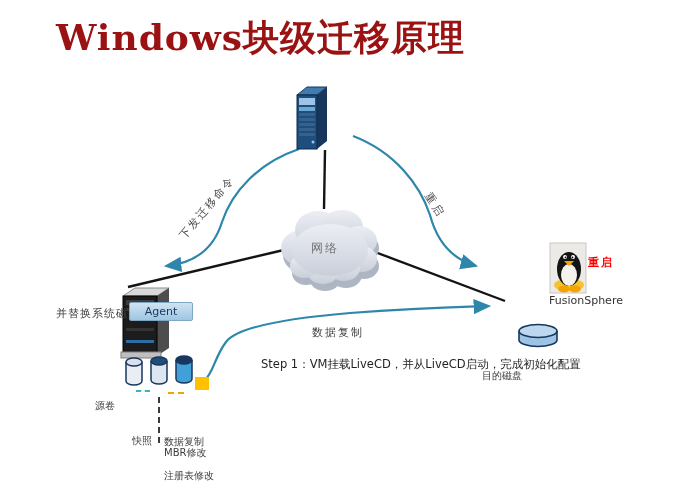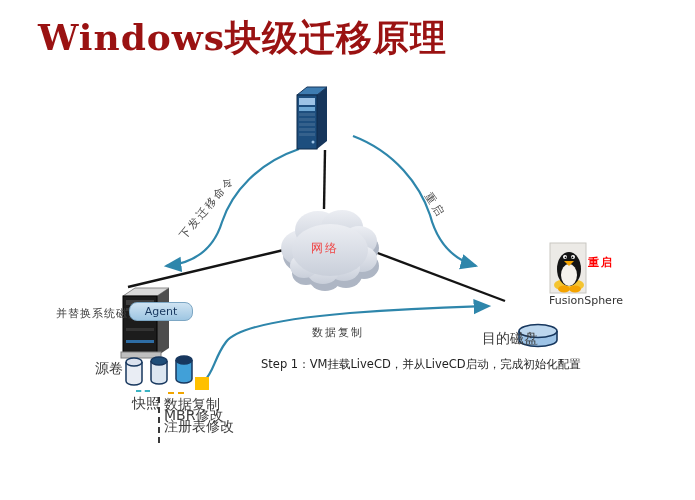--- a/index.html
+++ b/index.html
@@ -3,44 +3,44 @@
 <meta charset="utf-8">
 <style>
   html,body{margin:0;padding:0;background:#fff;}
   #slide{
     position:relative;width:695px;height:500px;background:#ffffff;
     font-family:"DejaVu Sans","Liberation Sans",sans-serif;
     overflow:hidden;color:#333;
   }
   .abs{position:absolute;}
   #title{
-    left:38px;top:14px;font-family:"DejaVu Serif","Liberation Serif",serif;
+    left:56px;top:14px;font-family:"DejaVu Serif","Liberation Serif",serif;
     font-size:36px;font-weight:bold;color:#9a1212;letter-spacing:1px;white-space:nowrap;
   }
   .lbl{font-size:11px;color:#3d3d3d;white-space:nowrap;}
-  .lbl-sm{font-size:14px;color:#3d3d3d;white-space:nowrap;}
+  .lbl-sm{font-size:10px;color:#3d3d3d;white-space:nowrap;margin-top:39px;}
   #svg-layer{left:0;top:0;width:695px;height:500px;}
   .rot-label{font-size:11px;color:#4a4a4a;white-space:nowrap;letter-spacing:2px;}
   #edge-send{left:168px;top:200px;transform:rotate(-50deg);transform-origin:center;}
   #edge-restart{left:421px;top:198px;transform:rotate(58deg);transform-origin:center;letter-spacing:3px;}
-  #cloud-label{left:311px;top:240px;font-size:12px;color:#ef4444;letter-spacing:2px;}
+  #cloud-label{left:311px;top:240px;font-size:12px;color:#737373;letter-spacing:2px;}
   #agent-badge{
     left:129px;top:302px;width:62px;height:17px;background:linear-gradient(#cfe3f2,#9ec6e2);
-    border:1px solid #7da7c4;border-radius:8px;font-size:11px;color:#17375e;
+    border:1px solid #7da7c4;border-radius:2px;font-size:11px;color:#17375e;
     display:flex;align-items:center;justify-content:center;text-align:center;
   }
   #restart-red{left:588px;top:255px;font-size:11px;font-weight:bold;color:#ff0000;letter-spacing:2px;}
   #fusionsphere-label{left:549px;top:294px;font-size:11px;color:#333;}
   #dest-disk-label{left:482px;top:330px;}
   #data-copy-label{left:312px;top:325px;letter-spacing:2px;}
   #source-vol-label{left:95px;top:360px;}
   #snapshot-label{left:132px;top:395px;}
   #note-image{left:164px;top:396px;}
   #note-mbr{left:164px;top:407px;}
-  #note-registry{left:164px;top:418px;}
+  #note-registry{left:164px;top:430px;}
   #dash-vline{left:158px;top:397px;height:46px;width:0;border-left:2px dashed #3a3a3a;}
   .mini-dash{height:0;border-top:2px dashed;}
   #dash-snap{left:136px;top:390px;width:14px;border-color:#3bb3c3;}
   #dash-img{left:168px;top:392px;width:16px;border-color:#f0a500;}
   #yellow-square{left:195px;top:377px;width:14px;height:13px;background:#ffc000;}
   #steps{left:261px;top:357px;width:420px;}
   .step{font-size:11.5px;font-weight:normal;color:#1f1f1f;margin-bottom:6.5px;white-space:nowrap;}
 </style>
 </head>
 <body>

